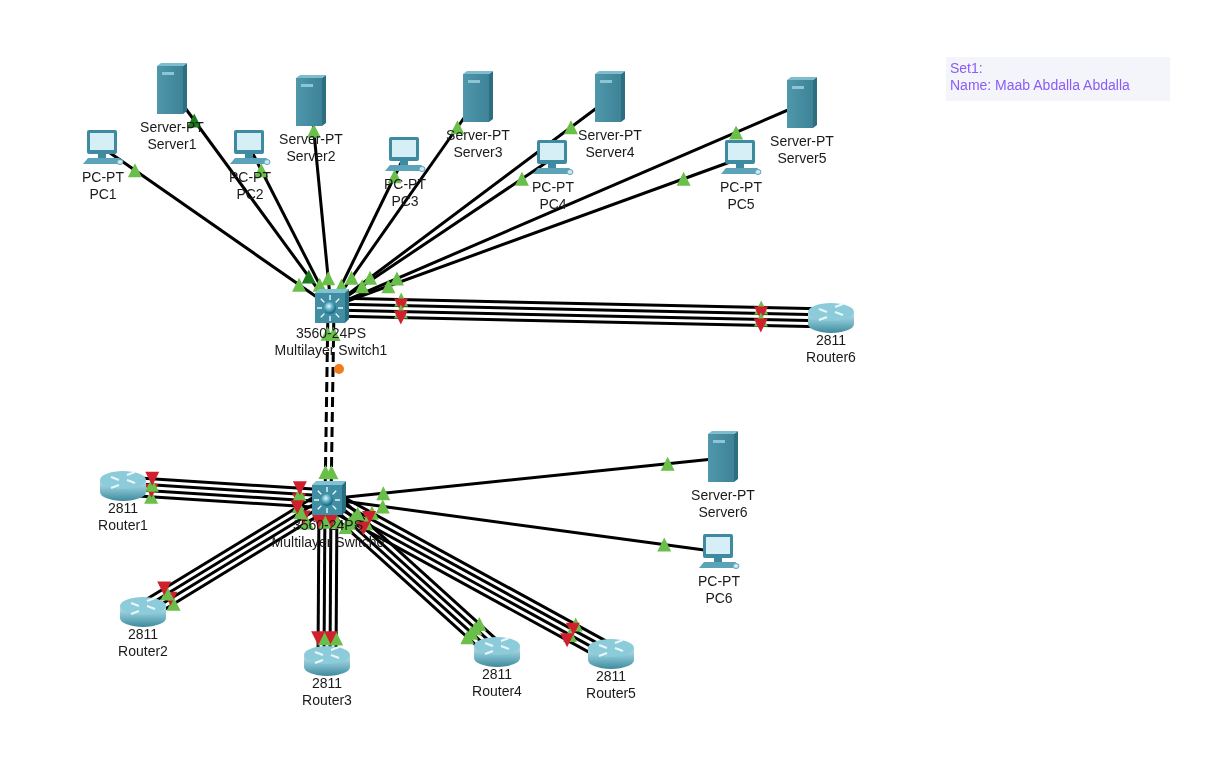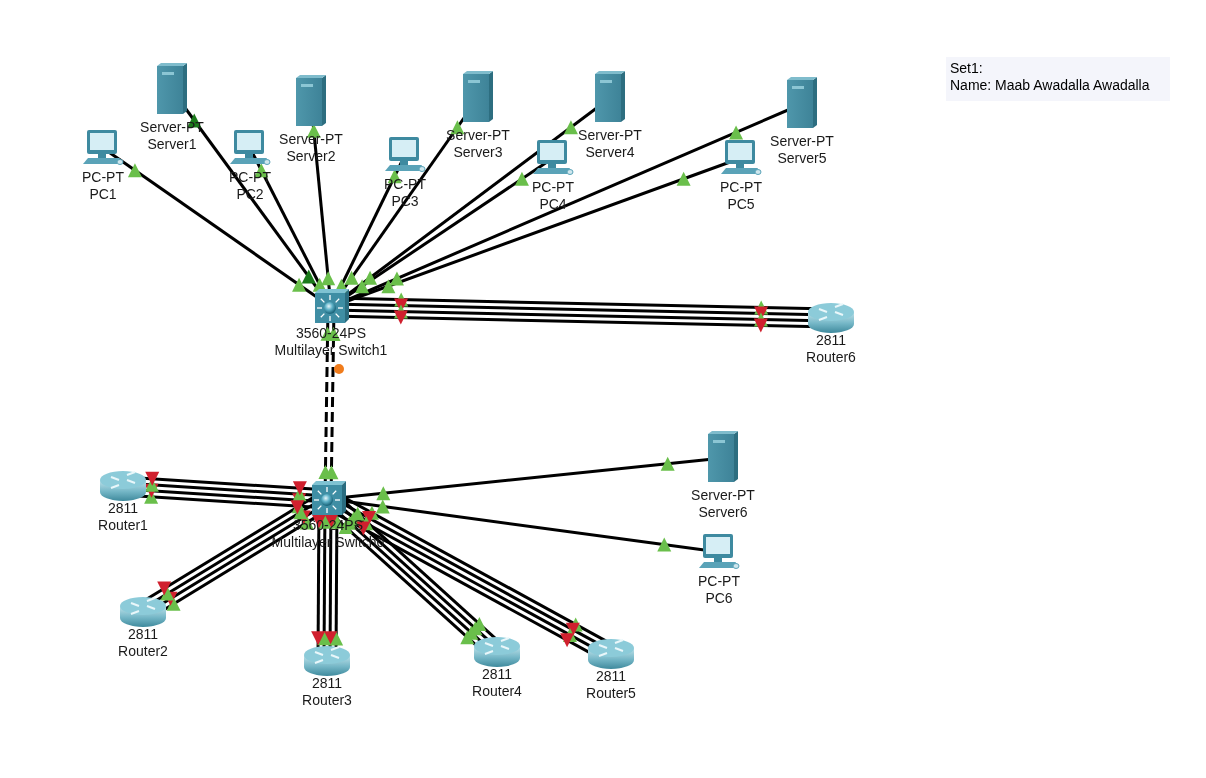--- a/index.html
+++ b/index.html
@@ -1,20 +1,20 @@
 <!DOCTYPE html>
 <html><head>
 <meta charset="utf-8">
 <style>
   html, body { margin: 0; padding: 0; background: #ffffff; }
   body { width: 1206px; height: 778px; position: relative; overflow: hidden;
          font-family: "Liberation Sans", sans-serif; }
   #canvas { position: absolute; left: 0; top: 0; }
   .note { position: absolute; left: 946px; top: 57px; width: 224px; height: 44px;
-          background: #f4f5fb; font-size: 14px; color: #000000; line-height: 17px;
+          background: #f4f5fb; font-size: 14px; color: #8b5cf6; line-height: 17px;
           padding: 3px 0 0 4px; box-sizing: border-box; }
   .lbl { font-family: "Liberation Sans", sans-serif; font-size: 14px; fill: #1a1a1a; }
 </style>
 </head>
 <body>
 
 <svg id="canvas" width="1206" height="778" xmlns="http://www.w3.org/2000/svg">
   <defs>
     <linearGradient id="srvG" x1="0" x2="1">
         <stop offset="0" stop-color="#4f97ab"></stop>
@@ -365,14 +365,14 @@
           <path d="M599,645 l8,3 M623,651 l-8,-3 M607,653 l-8,3 M615,643 l8,-3" stroke="#e9f7fa" stroke-width="2" fill="none"></path>
         </g>
         <text x="611" y="681" text-anchor="middle" class="lbl">2811</text>
         <text x="611" y="698" text-anchor="middle" class="lbl">Router5</text>
       </g>
     </g>
 </svg>
 
 <div class="note">
   <div>Set1:</div>
-  <div>Name: Maab Awadalla Awadalla</div>
+  <div>Name: Maab Abdalla Abdalla</div>
 </div>
 
 </body></html>

